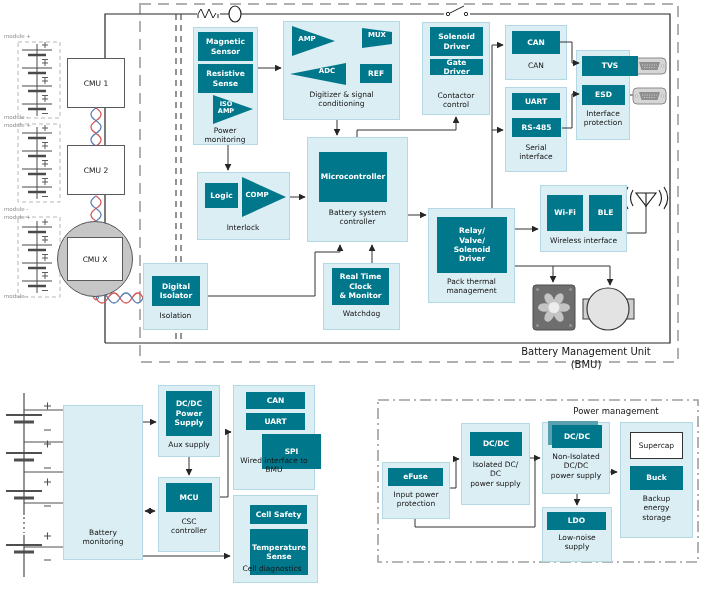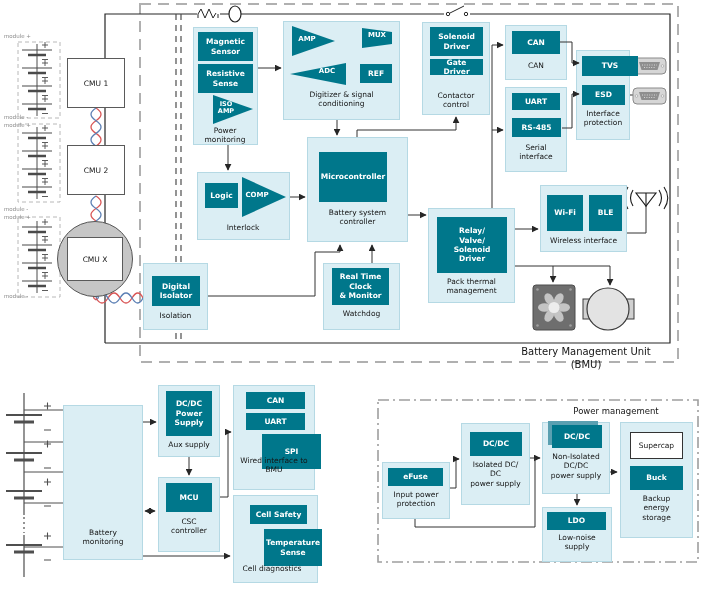--- a/index.html
+++ b/index.html
@@ -312,21 +312,21 @@
 
   <div class="grp" style="left:233px;top:385px;width:82px;height:105px"></div>
   <div class="chip" style="left:246px;top:392px;width:59px;height:17px">CAN</div>
   <div class="chip" style="left:246px;top:413px;width:59px;height:17px">UART</div>
   <div class="chip" style="left:262px;top:434px;width:59px;height:35px">SPI</div>
   <div class="lbl" style="left:233px;top:456px;width:82px">Wired interface to
 BMU</div>
 
   <div class="grp" style="left:233px;top:495px;width:85px;height:88px"></div>
   <div class="chip" style="left:250px;top:505px;width:57px;height:19px">Cell Safety</div>
-  <div class="chip" style="left:264px;top:529px;width:58px;height:37px">Temperature
+  <div class="chip" style="left:250px;top:529px;width:58px;height:46px">Temperature
 Sense</div>
   <div class="lbl" style="left:233px;top:564px;width:78px">Cell diagnostics</div>
 
   <div class="lbl" style="left:560px;top:406px;width:112px;font-size:8.5px">Power management</div>
 
   <div class="grp" style="left:382px;top:462px;width:68px;height:57px"></div>
   <div class="chip" style="left:388px;top:468px;width:55px;height:18px">eFuse</div>
   <div class="lbl" style="left:382px;top:490px;width:68px">Input power
 protection</div>
 

